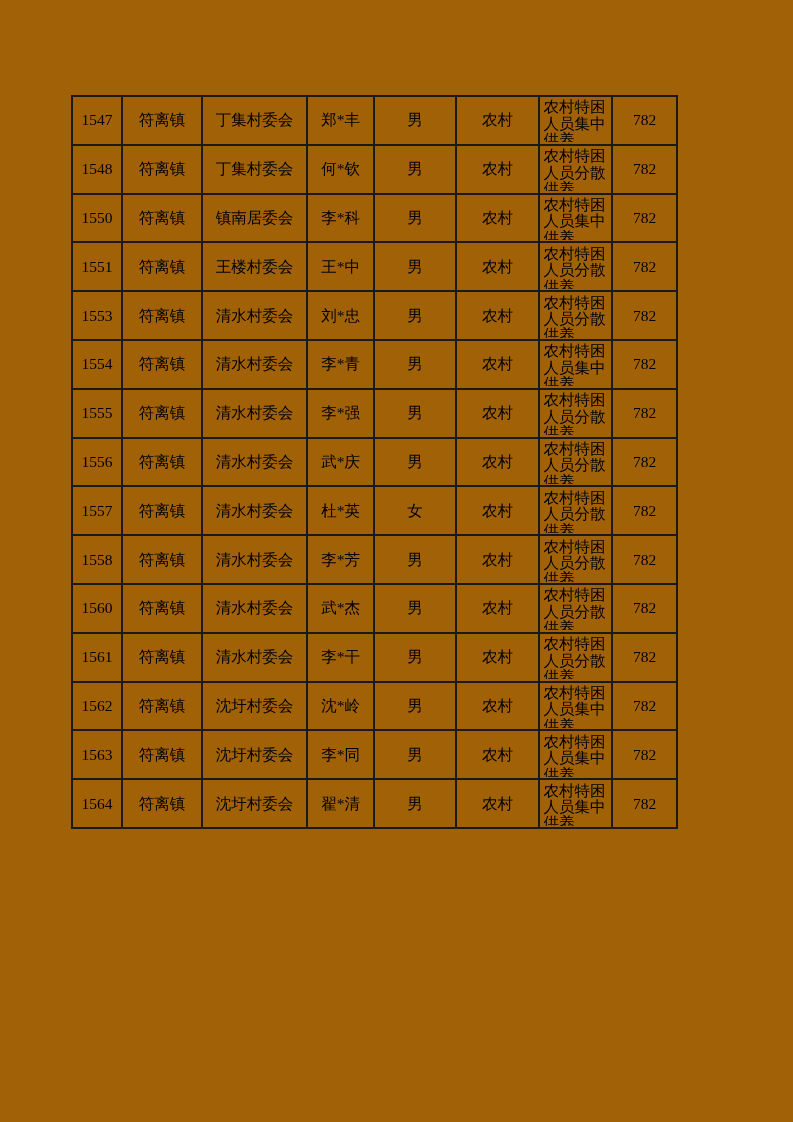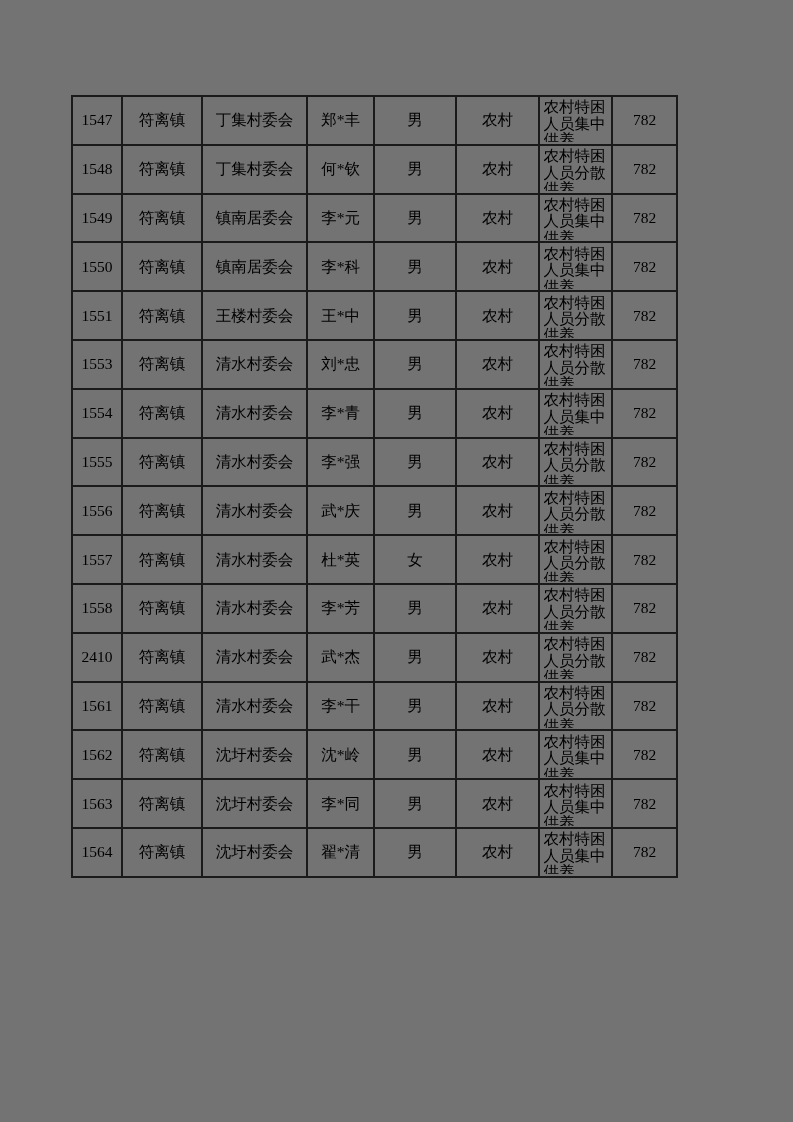--- a/index.html
+++ b/index.html
@@ -8,21 +8,21 @@
     height: 1122px;
     background: #ffffff;
     position: relative;
     font-family: "Liberation Serif", "DejaVu Serif", serif;
     color: #000000;
     overflow: hidden;
   }
   .page {
     position: absolute;
     inset: 0;
-    background: #737373;
+    background: #a16207;
     padding-left: 14px;
   }
   table.roster {
     position: absolute;
     left: 71px;
     top: 95px;
     border-collapse: collapse;
     table-layout: fixed;
   }
   table.roster td {
@@ -83,32 +83,20 @@
     <td>丁集村委会</td>
     <td>何*钦</td>
     <td>男</td>
     <td>农村</td>
     <td class="cat">
       <div class="cat-text">农村特困人员分散供养</div>
     </td>
     <td>782</td>
   </tr>
         <tr>
-    <td>1549</td>
-    <td>符离镇</td>
-    <td>镇南居委会</td>
-    <td>李*元</td>
-    <td>男</td>
-    <td>农村</td>
-    <td class="cat">
-      <div class="cat-text">农村特困人员集中供养</div>
-    </td>
-    <td>782</td>
-  </tr>
-        <tr>
     <td>1550</td>
     <td>符离镇</td>
     <td>镇南居委会</td>
     <td>李*科</td>
     <td>男</td>
     <td>农村</td>
     <td class="cat">
       <div class="cat-text">农村特困人员集中供养</div>
     </td>
     <td>782</td>
@@ -191,21 +179,21 @@
     <td>清水村委会</td>
     <td>李*芳</td>
     <td>男</td>
     <td>农村</td>
     <td class="cat">
       <div class="cat-text">农村特困人员分散供养</div>
     </td>
     <td>782</td>
   </tr>
         <tr>
-    <td>2410</td>
+    <td>1560</td>
     <td>符离镇</td>
     <td>清水村委会</td>
     <td>武*杰</td>
     <td>男</td>
     <td>农村</td>
     <td class="cat">
       <div class="cat-text">农村特困人员分散供养</div>
     </td>
     <td>782</td>
   </tr>

